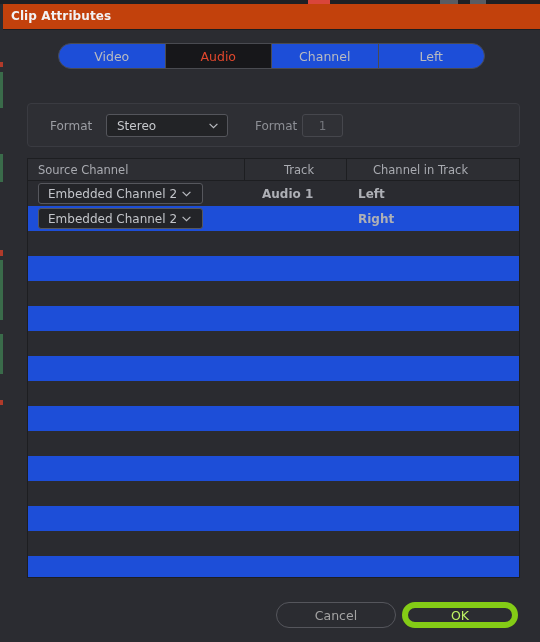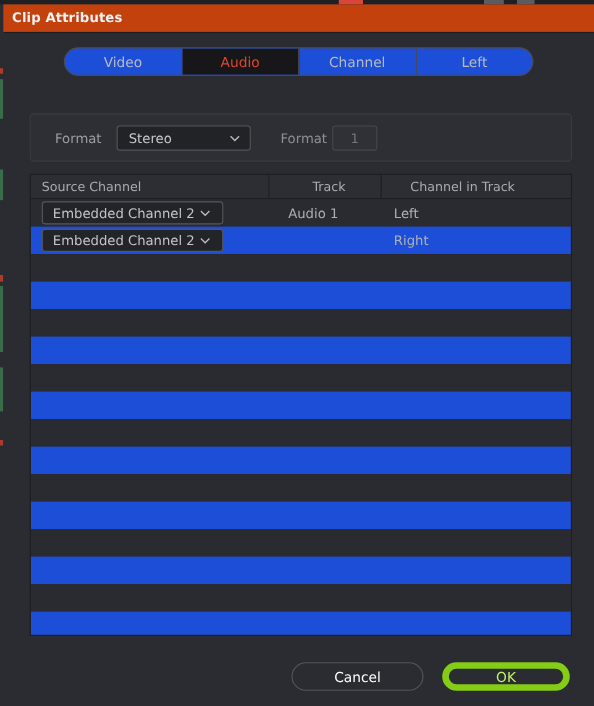--- a/index.html
+++ b/index.html
@@ -152,21 +152,21 @@
     position: relative;
     height: 25px;
     background: #2a2b30;
   }
   .row.alt { background: #1d4ed8; }
 
   .cell { position: absolute; top: 0; height: 25px; display: flex; align-items: center; }
   .cell.c1 { left: 0;   width: 216px; padding-left: 10px; }
   .cell.c2 { left: 216px; width: 102px; padding-left: 18px; }
   .cell.c3 { left: 318px; width: 175px; padding-left: 12px; }
-  .cell-text { font-size: 12px; color: #aeb0b6; }
+  .cell-text { font-size: 12px; color: #aeb0b6; font-weight: bold; }
 
   .chan-select {
     position: relative;
     width: 165px; height: 21px;
     background: #232428;
     border: 1px solid #56575d;
     border-radius: 3px;
     cursor: pointer;
   }
   .chan-select .val {
@@ -183,23 +183,23 @@
   .btn {
     position: absolute; top: 8px;
     height: 26px;
     border-radius: 13px;
     display: flex; align-items: center; justify-content: center;
     font-size: 12.5px;
     cursor: pointer;
     background: transparent;
   }
   .btn-cancel {
-    left: 262px; width: 120px;
+    left: 273px; width: 120px;
     border: 1px solid #55565c;
-    color: #ffffff;
+    color: #a3a3a3;
   }
   .btn-ok {
     left: 399px; width: 116px;
     border: 6px solid #84cc16;
     color: #bef264;
   }
 </style>
 </head>
 <body>
 

